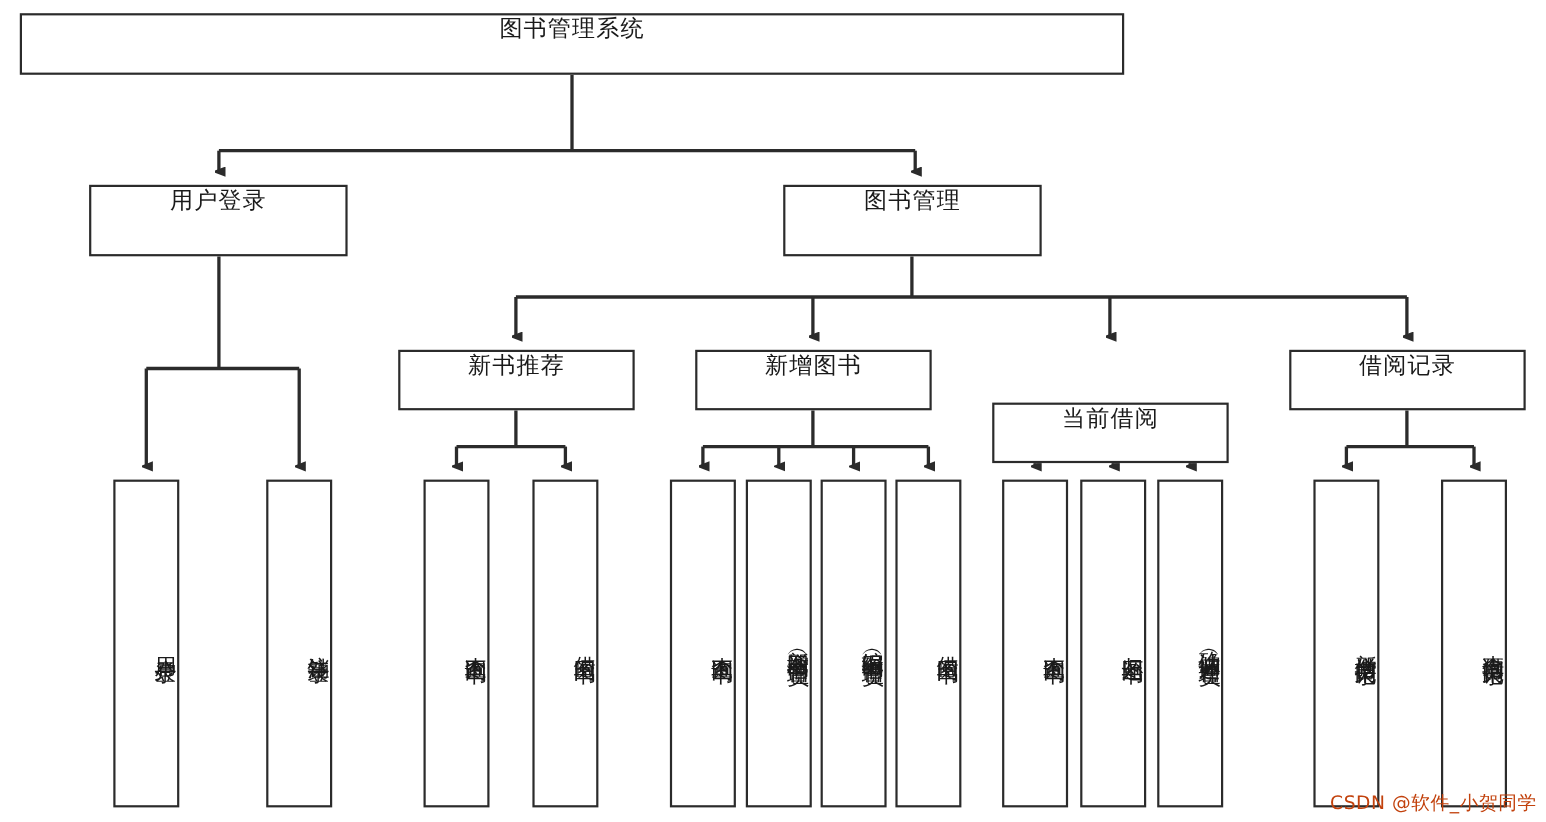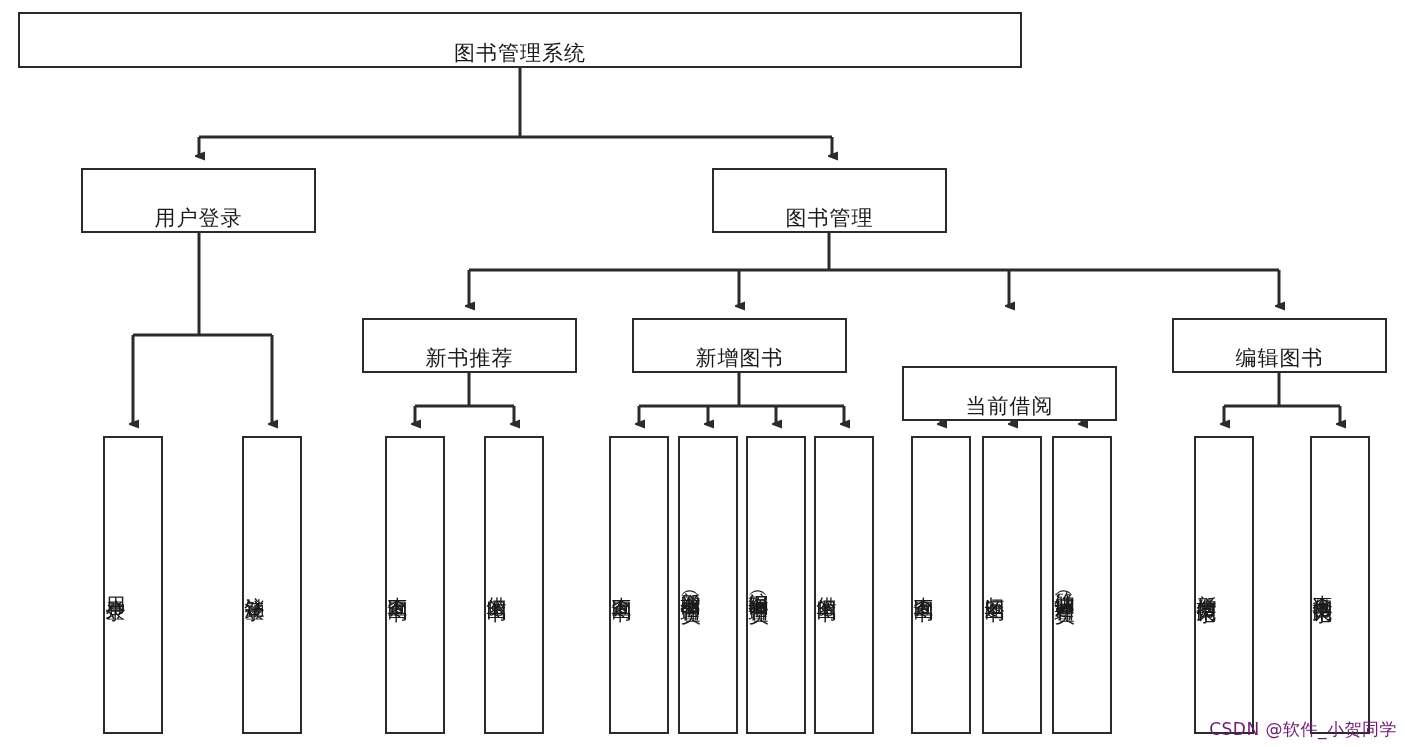--- a/index.html
+++ b/index.html
@@ -16,21 +16,21 @@
     height: 747px;
     background: #ffffff;
     overflow: hidden;
   }
   .node {
     position: absolute;
     box-sizing: border-box;
     border: 2px solid #2b2b2b;
     background: #ffffff;
     display: flex;
-    align-items: flex-end;
+    align-items: flex-start;
     justify-content: center;
     color: #1a1a1a;
   }
   .node.horiz {
     font-size: 21px;
     letter-spacing: 1px;
     line-height: 1.2;
   }
   .node.vert {
     writing-mode: vertical-rl;
@@ -53,21 +53,21 @@
     top: 0;
     width: 1405px;
     height: 747px;
     pointer-events: none;
   }
   .watermark {
     position: absolute;
     right: 8px;
     bottom: 6px;
     font-size: 17px;
-    color: #701a75;
+    color: #c2410c;
     letter-spacing: 0.5px;
     white-space: nowrap;
   }
 </style>
 </head>
 <body>
 
 <div id="canvas">
 
   <svg class="edges" viewBox="0 0 1405 747" width="1405" height="747" aria-hidden="true">
@@ -134,21 +134,21 @@
   <div class="node horiz" style="left:712px; top:168px; width:235px; height:65px;">
     <span>图书管理</span>
   </div>
   <div class="node horiz" style="left:632px; top:318px; width:215px; height:55px;">
     <span>新增图书</span>
   </div>
   <div class="node horiz" style="left:902px; top:318px; width:215px; height:55px;margin-top:48px;">
     <span>当前借阅</span>
   </div>
   <div class="node horiz" style="left:1172px; top:318px; width:215px; height:55px;">
-    <span>编辑图书</span>
+    <span>借阅记录</span>
   </div>
 
   <div class="node vert" style="left:103px; top:436px; width:60px; height:298px;">
     <span class="txt">用户登录</span>
   </div>
   <div class="node vert" style="left:242px; top:436px; width:60px; height:298px;">
     <span class="txt">注销登录</span>
   </div>
 
   <div class="node vert" style="left:385px; top:436px; width:60px; height:298px;">

